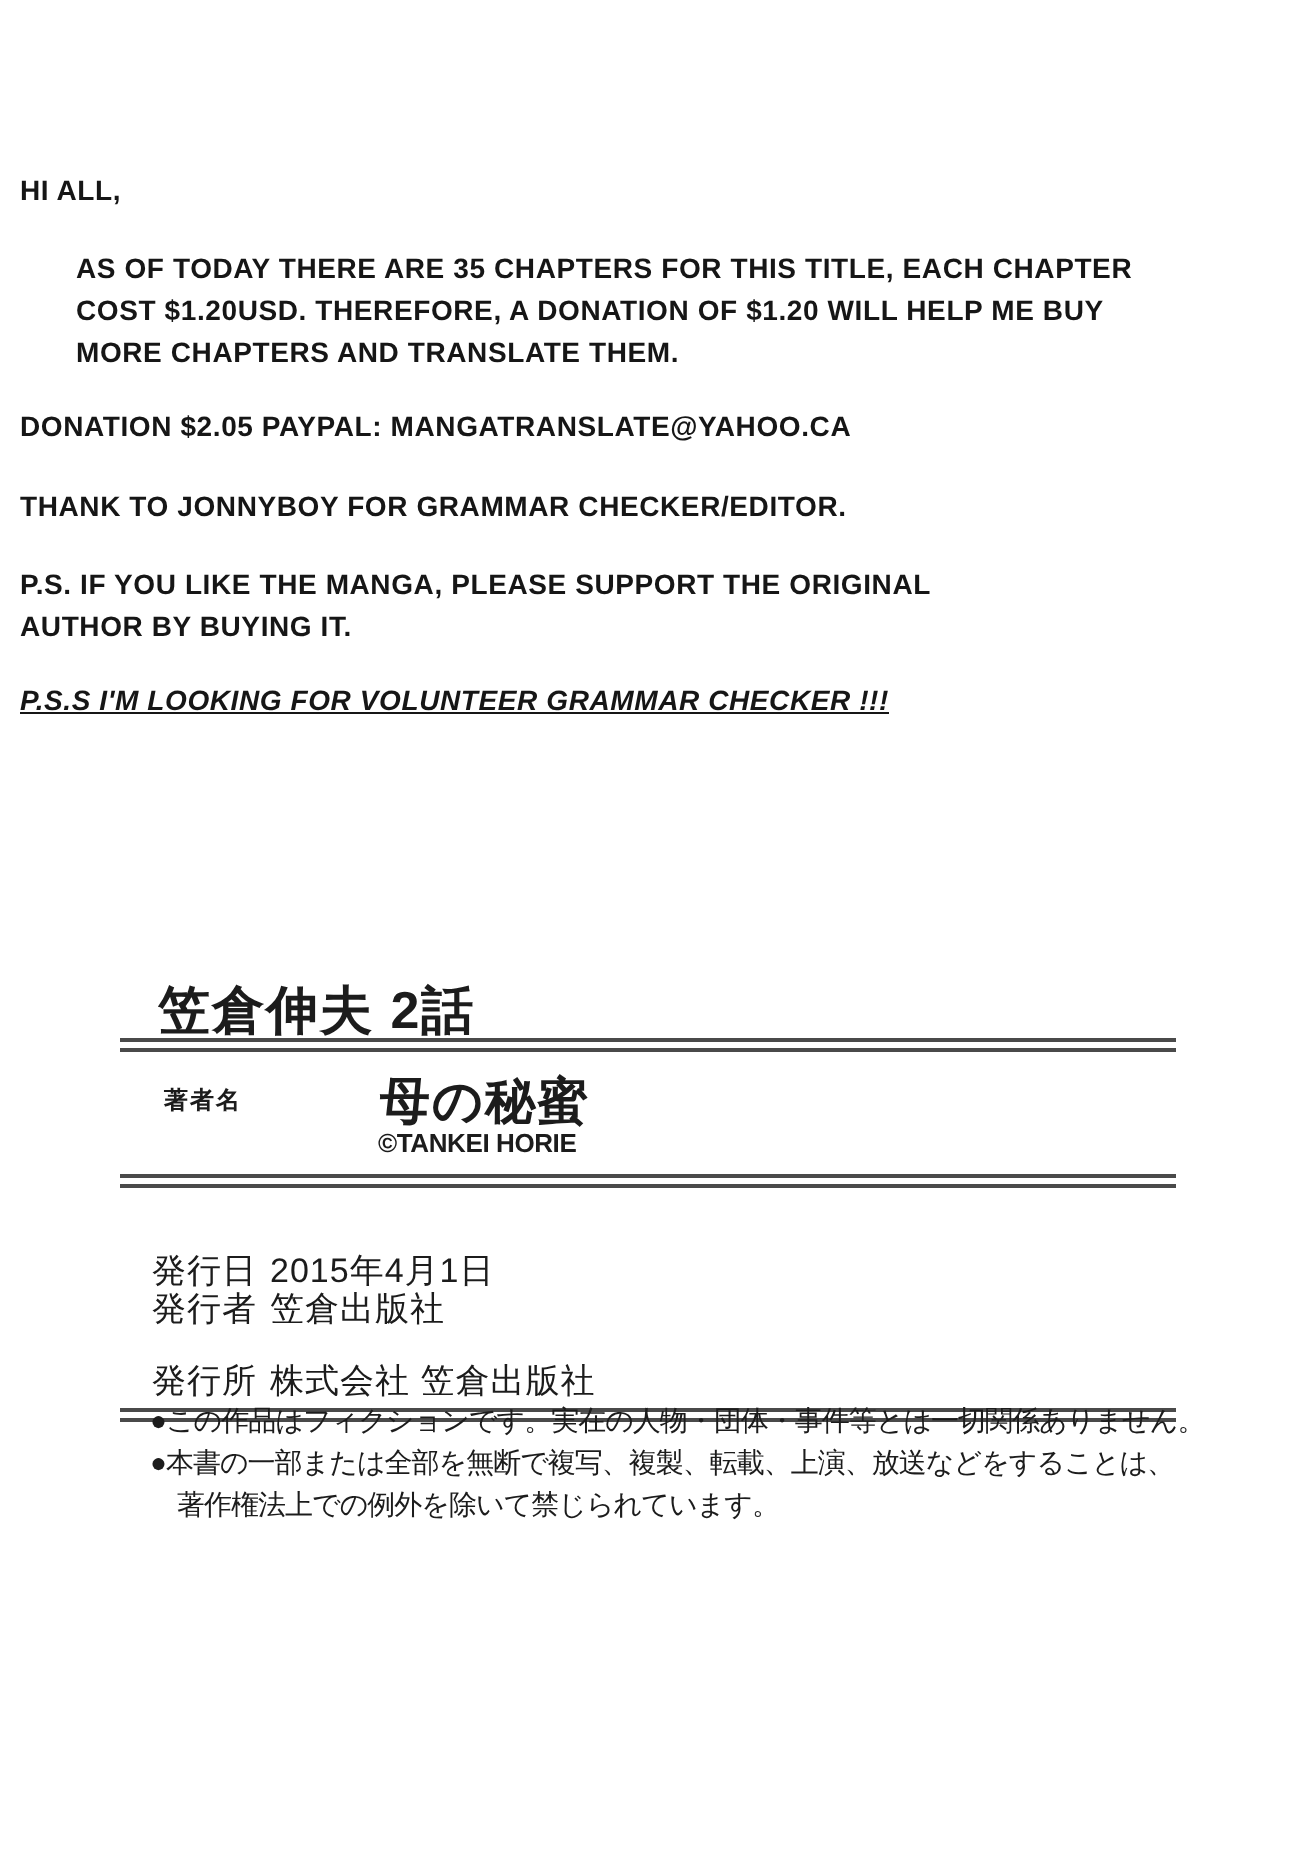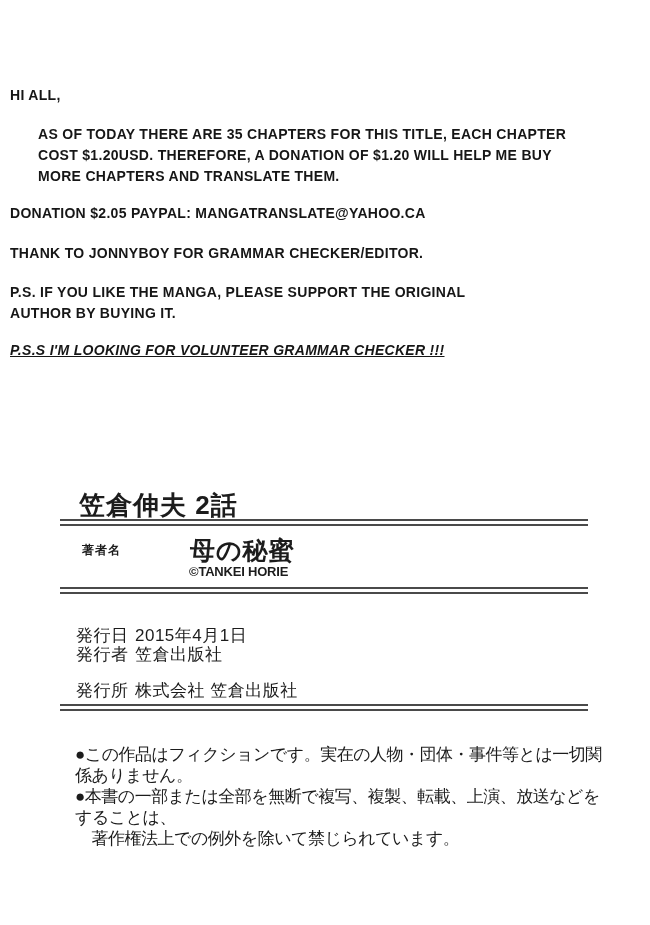--- a/index.html
+++ b/index.html
@@ -58,23 +58,23 @@
     font-size: 13px; font-weight: 700; letter-spacing: -0.2px;
   }
 
   .pub-label { left: 76px; font-size: 17px; font-weight: 400; letter-spacing: 0.5px; }
   .pub-value { left: 135px; font-size: 17px; font-weight: 400; letter-spacing: 0.5px; text-align: right; }
   .row-1 { top: 606px; margin-top: 18px; }
   .row-2 { top: 643px; }
   .row-3 { top: 679px; }
 
   .disclaimer {
-    left: 75px; top: 744px;
+    left: 75px; top: 700px;
     width: 540px;
-    font-size: 17px; line-height: 21px;
+    font-size: 14px; line-height: 21px;
     font-weight: 400; letter-spacing: -0.5px;
   }
 </style>
 </head>
 <body>
 
 <div class="en en-greeting">HI ALL,</div>
 <div class="en en-chapters">AS OF TODAY THERE ARE 35 CHAPTERS FOR THIS TITLE, EACH CHAPTER
 COST $1.20USD. THEREFORE, A DONATION OF $1.20 WILL HELP ME BUY
 MORE CHAPTERS AND TRANSLATE THEM.</div>

